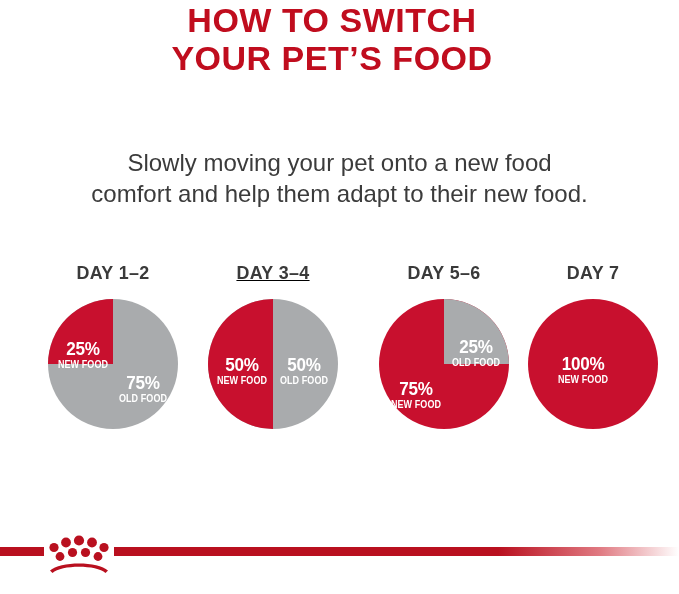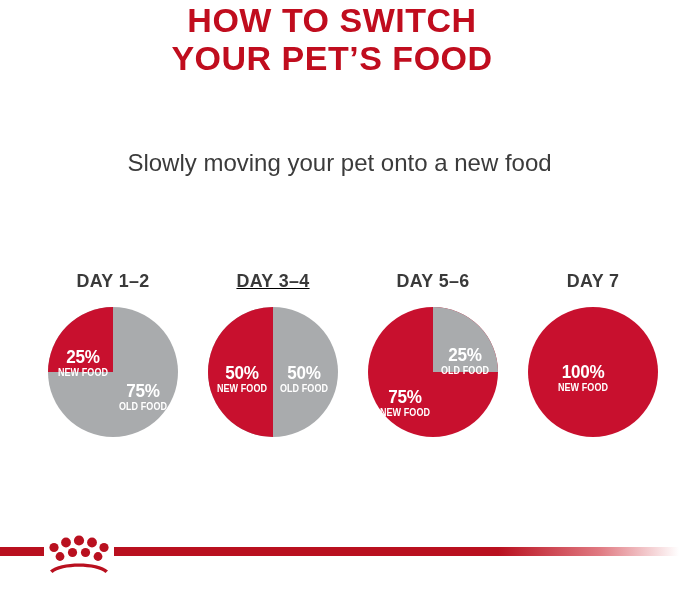--- a/index.html
+++ b/index.html
@@ -48,31 +48,30 @@
   }
   .subtitle .sub-line { display: block; white-space: nowrap; }
 
   
   .pie-row {
     position: absolute;
     top: 262px;
     left: 0;
     width: 679px;
     height: 170px;
-    margin-top: 8px;
   }
   .pie-cell {
     position: absolute;
     top: 0;
     width: 160px;
     height: 170px;
   }
   .pie-cell.c0 { left: 33px; }
   .pie-cell.c1 { left: 193px; text-decoration: underline; }
-  .pie-cell.c2 { left: 353px; }
+  .pie-cell.c2 { left: 364px; }
   .pie-cell.c3 { left: 513px; }
 
   .day-label {
     text-align: center;
     color: #3a3a3a;
     font-weight: bold;
     font-size: 19px;
     line-height: 22px;
     letter-spacing: 0.4px;
     font-family: "Liberation Sans Narrow", "Liberation Sans", sans-serif;
@@ -158,20 +157,21 @@
 </head>
 <body>
 
 <div class="title-block">
   <div class="title-line">HOW TO SWITCH</div>
   <div class="title-line">YOUR PET’S FOOD</div>
 </div>
 
 <div class="subtitle">
   <span class="sub-line">Slowly moving your pet onto a new food</span>
+  <span class="sub-line">comfort and help them adapt to their new food.</span>
 </div>
 
 <div class="pie-row">
 
   <div class="pie-cell c0">
     <div class="day-label">DAY 1–2</div>
     <div class="pie-wrap">
       <svg class="pie-svg" width="130" height="130" viewBox="0 0 130 130">
         <circle cx="65" cy="65" r="65" fill="#a9abad"></circle>
         <path d="M65 65 L65 0 A65 65 0 0 0 0 65 Z" fill="#c8102e"></path>

